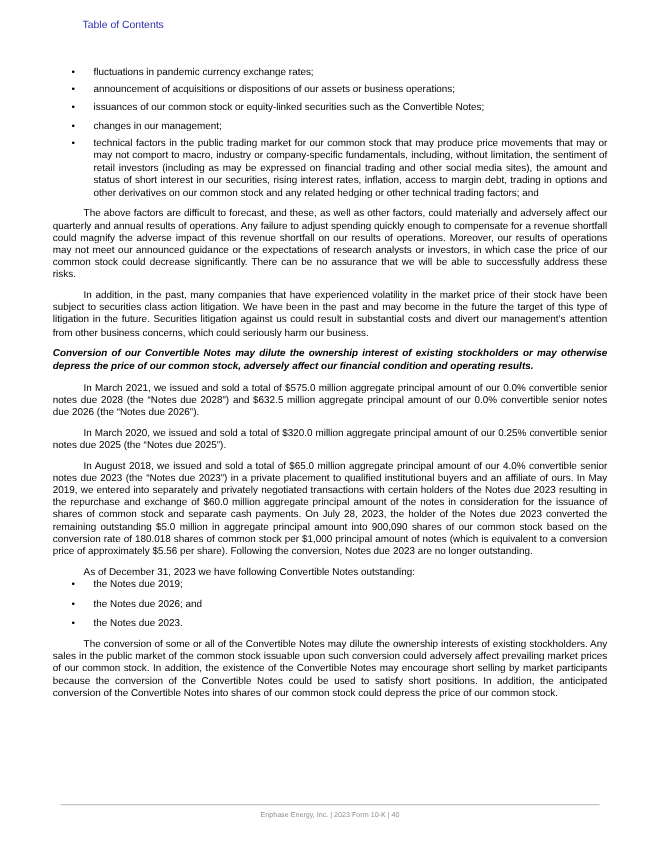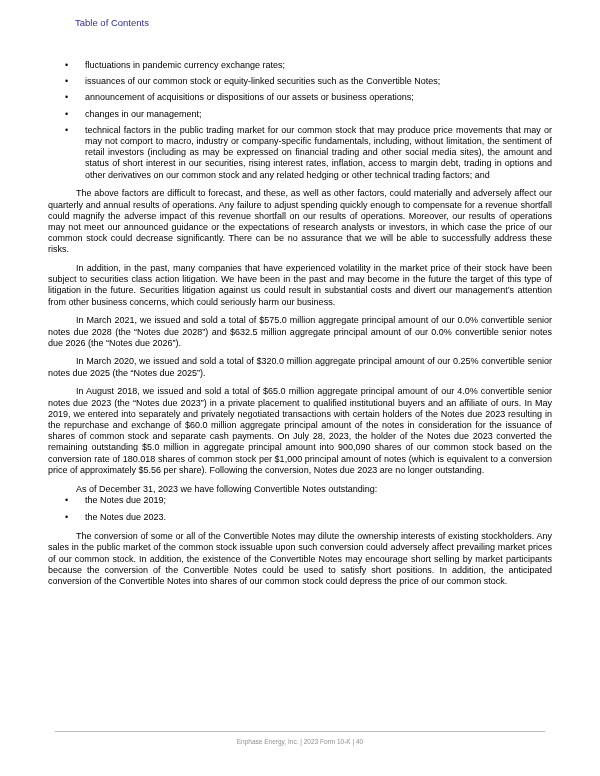--- a/index.html
+++ b/index.html
@@ -82,41 +82,43 @@
 </head>
 <body>
 
 <div class="page">
   <div class="content">
 
     <a class="toc-link">Table of Contents</a>
 
     <ul class="bullet-list top">
       <li>fluctuations in pandemic currency exchange rates;</li>
+      <li>announcement of acquisitions or dispositions of our assets or business operations;</li>
       <li>issuances of our common stock or equity-linked securities such as the Convertible Notes;</li>
-      <li>announcement of acquisitions or dispositions of our assets or business operations;</li>
       <li>changes in our management;</li>
       <li>technical factors in the public trading market for our common stock that may produce price movements that may or may not comport to macro, industry or company-specific fundamentals, including, without limitation, the sentiment of retail investors (including as may be expressed on financial trading and other social media sites), the amount and status of short interest in our securities, rising interest rates, inflation, access to margin debt, trading in options and other derivatives on our common stock and any related hedging or other technical trading factors; and</li>
     </ul>
 
     <p class="body-para para-gap">The above factors are difficult to forecast, and these, as well as other factors, could materially and adversely affect our quarterly and annual results of operations. Any failure to adjust spending quickly enough to compensate for a revenue shortfall could magnify the adverse impact of this revenue shortfall on our results of operations. Moreover, our results of operations may not meet our announced guidance or the expectations of research analysts or investors, in which case the price of our common stock could decrease significantly. There can be no assurance that we will be able to successfully address these risks.</p>
 
     <p class="body-para">In addition, in the past, many companies that have experienced volatility in the market price of their stock have been subject to securities class action litigation. We have been in the past and may become in the future the target of this type of litigation in the future. Securities litigation against us could result in substantial costs and divert our management’s attention from other business concerns, which could seriously harm our business.</p>
 
+    <p class="section-heading">Conversion of our Convertible Notes may dilute the ownership interest of existing stockholders or may otherwise depress the price of our common stock, adversely affect our financial condition and operating results.</p>
 
     <p class="body-para">In March 2021, we issued and sold a total of $575.0 million aggregate principal amount of our 0.0% convertible senior notes due 2028 (the “Notes due 2028”) and $632.5 million aggregate principal amount of our 0.0% convertible senior notes due 2026 (the “Notes due 2026”).</p>
 
     <p class="body-para">In March 2020, we issued and sold a total of $320.0 million aggregate principal amount of our 0.25% convertible senior notes due 2025 (the “Notes due 2025”).</p>
 
     <p class="body-para">In August 2018, we issued and sold a total of $65.0 million aggregate principal amount of our 4.0% convertible senior notes due 2023 (the “Notes due 2023”) in a private placement to qualified institutional buyers and an affiliate of ours. In May 2019, we entered into separately and privately negotiated transactions with certain holders of the Notes due 2023 resulting in the repurchase and exchange of $60.0 million aggregate principal amount of the notes in consideration for the issuance of shares of common stock and separate cash payments. On July 28, 2023, the holder of the Notes due 2023 converted the remaining outstanding $5.0 million in aggregate principal amount into 900,090 shares of our common stock based on the conversion rate of 180.018 shares of common stock per $1,000 principal amount of notes (which is equivalent to a conversion price of approximately $5.56 per share). Following the conversion, Notes due 2023 are no longer outstanding.</p>
 
     <p class="body-para">As of December 31, 2023 we have following Convertible Notes outstanding:</p>
 
     <ul class="bullet-list notes para-gap">
       <li>the Notes due 2019;</li>
+      <li>the Notes due 2026; and</li>
       <li>the Notes due 2023.</li>
     </ul>
 
     <p class="body-para">The conversion of some or all of the Convertible Notes may dilute the ownership interests of existing stockholders. Any sales in the public market of the common stock issuable upon such conversion could adversely affect prevailing market prices of our common stock. In addition, the existence of the Convertible Notes may encourage short selling by market participants because the conversion of the Convertible Notes could be used to satisfy short positions. In addition, the anticipated conversion of the Convertible Notes into shares of our common stock could depress the price of our common stock.</p>
 
   </div>
 
   <div class="footer-rule"></div>
   <div class="footer-text">Enphase Energy, Inc. | 2023 Form 10-K | 40</div>
 </div>

